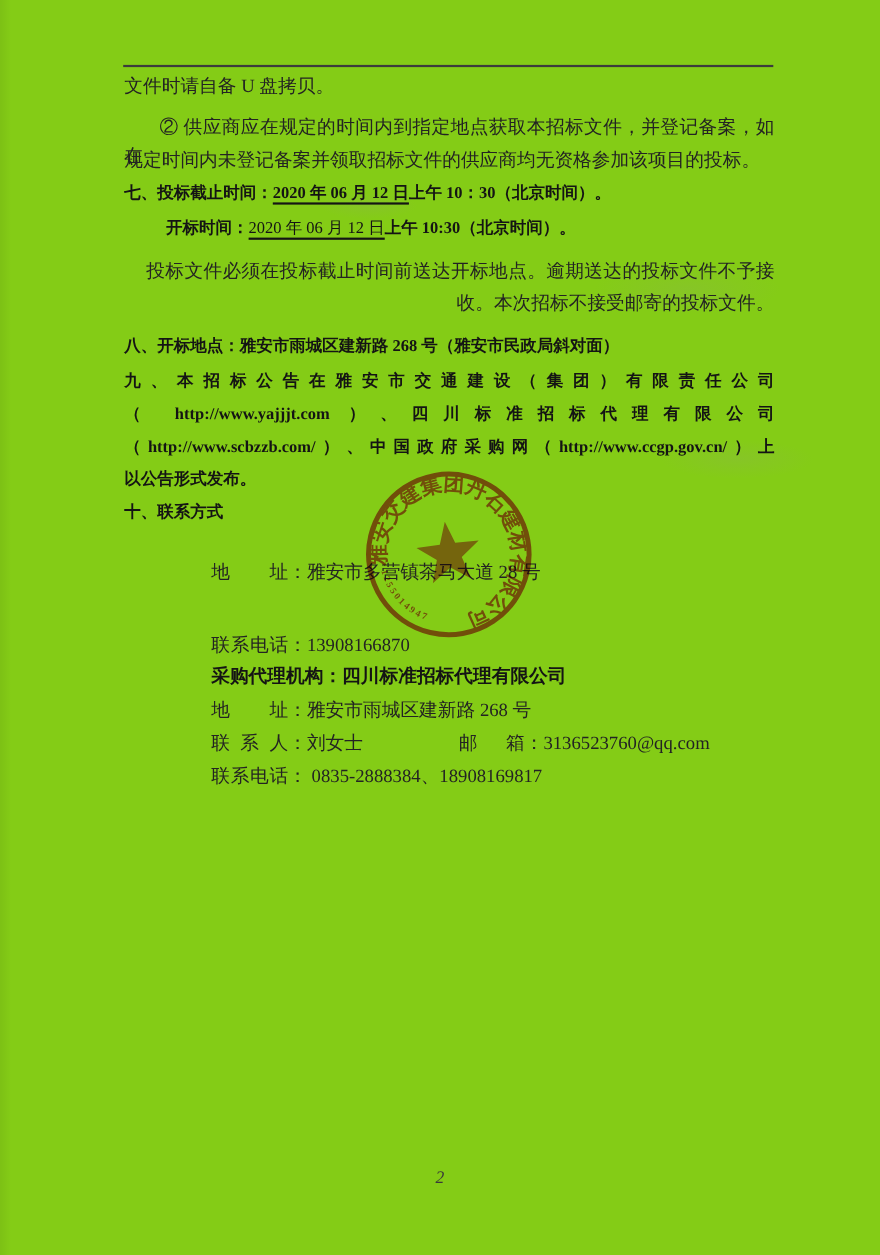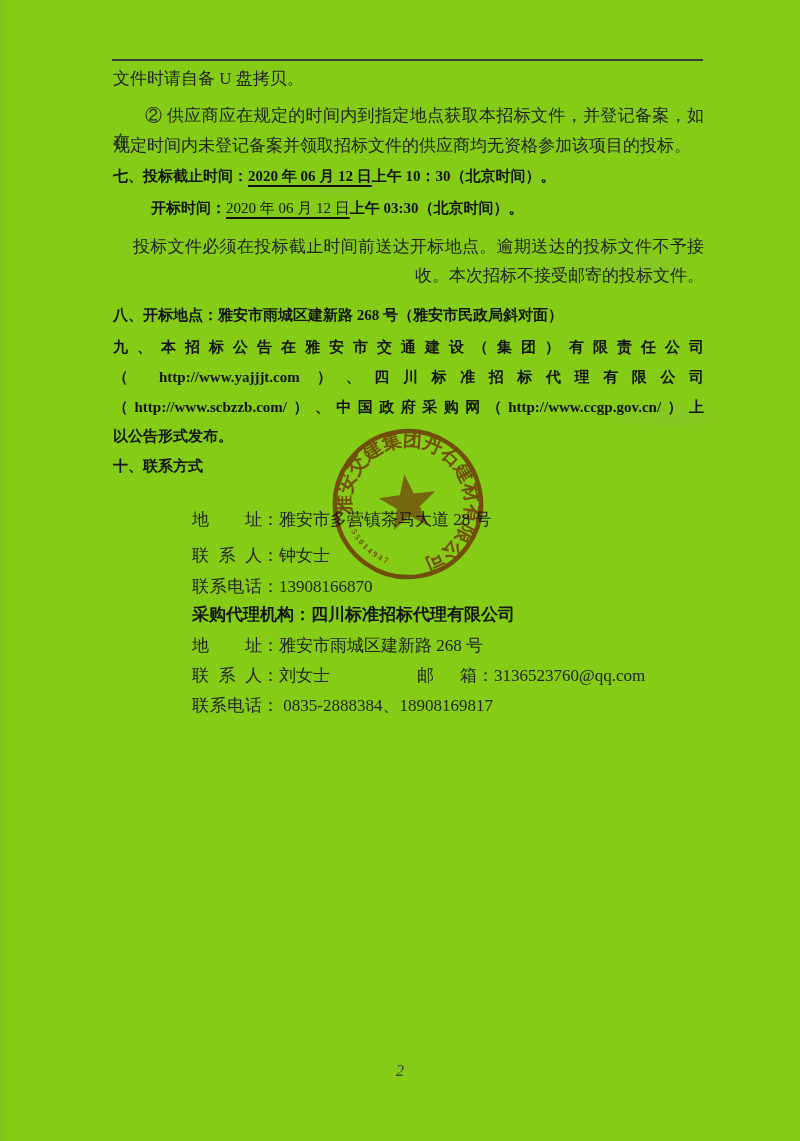--- a/index.html
+++ b/index.html
@@ -54,31 +54,30 @@
   <div class="smudge" style="left:600px;top:400px;width:140px;height:35px;"></div>
   <div class="smudge" style="left:290px;top:175px;width:90px;height:24px;"></div>
 
   <div class="hrule"></div>
 
   <div class="content" id="doc-body">
       <div class="line " style="top: 66px;"><span>文件时请自备 U 盘拷贝。</span></div>
       <div class="line just ind-a" style="top: 103px;"><span>② 供应商应在规定的时间内到指定地点获取本招标文件，并登记备案，如在</span></div>
       <div class="line " style="top: 133px; font-family: Liberation Serif, serif;"><span>规定时间内未登记备案并领取招标文件的供应商均无资格参加该项目的投标。</span></div>
       <div class="line hd" style="top: 163px;"><span>七、投标截止时间：</span><span class="u">2020 年 06 月 12 日</span><span>上午 10：30（北京时间）。</span></div>
-      <div class="line hd ind-b" style="top: 195px;"><span>开标时间：</span><span class="u plain">2020 年 06 月 12 日</span><span>上午 03:30（北京时间）。</span></div>
+      <div class="line hd ind-b" style="top: 195px;"><span>开标时间：</span><span class="u plain">2020 年 06 月 12 日</span><span>上午 10:30（北京时间）。</span></div>
       <div class="line just ind-c" style="top: 234px;"><span>投标文件必须在投标截止时间前送达开标地点。逾期送达的投标文件不予接</span></div>
       <div class="line " style="top: 263px; text-align: right;"><span>收。本次招标不接受邮寄的投标文件。</span></div>
       <div class="line hd" style="top: 302px;"><span>八、开标地点：雅安市雨城区建新路 268 号（雅安市民政局斜对面）</span></div>
       <div class="line hd just" style="top: 334px;"><span>九、本招标公告在雅安市交通建设（集团）有限责任公司</span></div>
       <div class="line hd just" style="top: 364px;"><span>（ http://www.yajjjt.com ）、四川标准招标代理有限公司</span></div>
       <div class="line hd just" style="top: 394px;"><span>（http://www.scbzzb.com/）、中国政府采购网（http://www.ccgp.gov.cn/）上</span></div>
       <div class="line hd" style="top: 423px;"><span>以公告形式发布。</span></div>
       <div class="line hd" style="top: 453px;"><span>十、联系方式</span></div>
       <div class="line ct" style="top: 507px;"><span class="lab">地址</span><span>：</span><span>雅安市多营镇茶马大道 28 号</span></div>
-      <div class="line ct" style="top: 543px;"><span class="lab">联系人</span><span>：</span><span>钟女士</span></div>
       <div class="line ct" style="top: 574px;"><span class="lab">联系电话</span><span>：</span><span>13908166870</span></div>
       <div class="line ct bold wide" style="top: 602px;"><span class="lab">采购代理机构</span><span>：</span><span>四川标准招标代理有限公司</span></div>
       <div class="line ct" style="top: 633px;"><span class="lab">地址</span><span>：</span><span>雅安市雨城区建新路 268 号</span></div>
       <div class="line ct" style="top: 663px;"><span class="lab">联系人</span><span>：</span><span>刘女士</span><span class="mail"><span class="lab2">邮箱</span><span>：</span><span>3136523760@qq.com</span></span></div>
       <div class="line ct" style="top: 693px;"><span class="lab">联系电话</span><span>：</span><span> 0835-2888384、18908169817</span></div>
     </div>
 
   <svg class="seal" width="160" height="160" viewBox="-80 -80 160 160">
     <g transform="rotate(35)">
       <circle cx="0" cy="0" r="73" fill="none" stroke="#d6495e" stroke-width="4.5"></circle>

